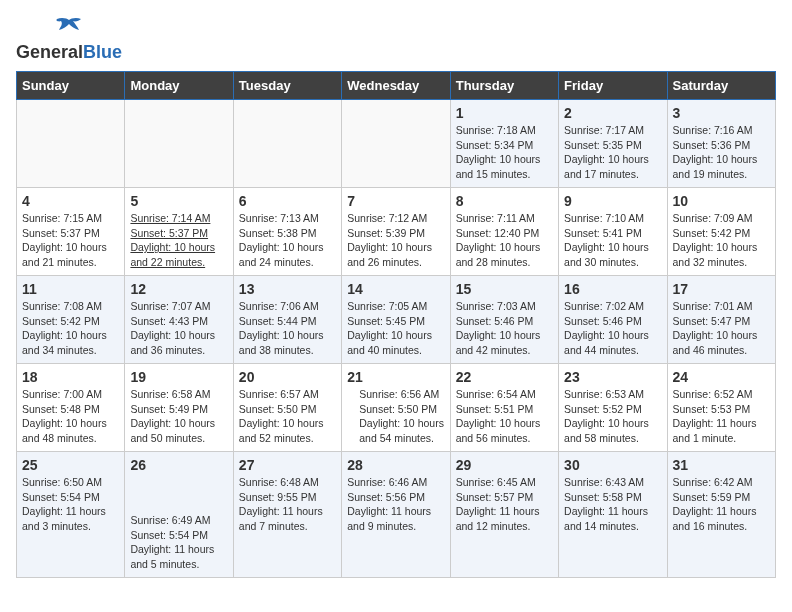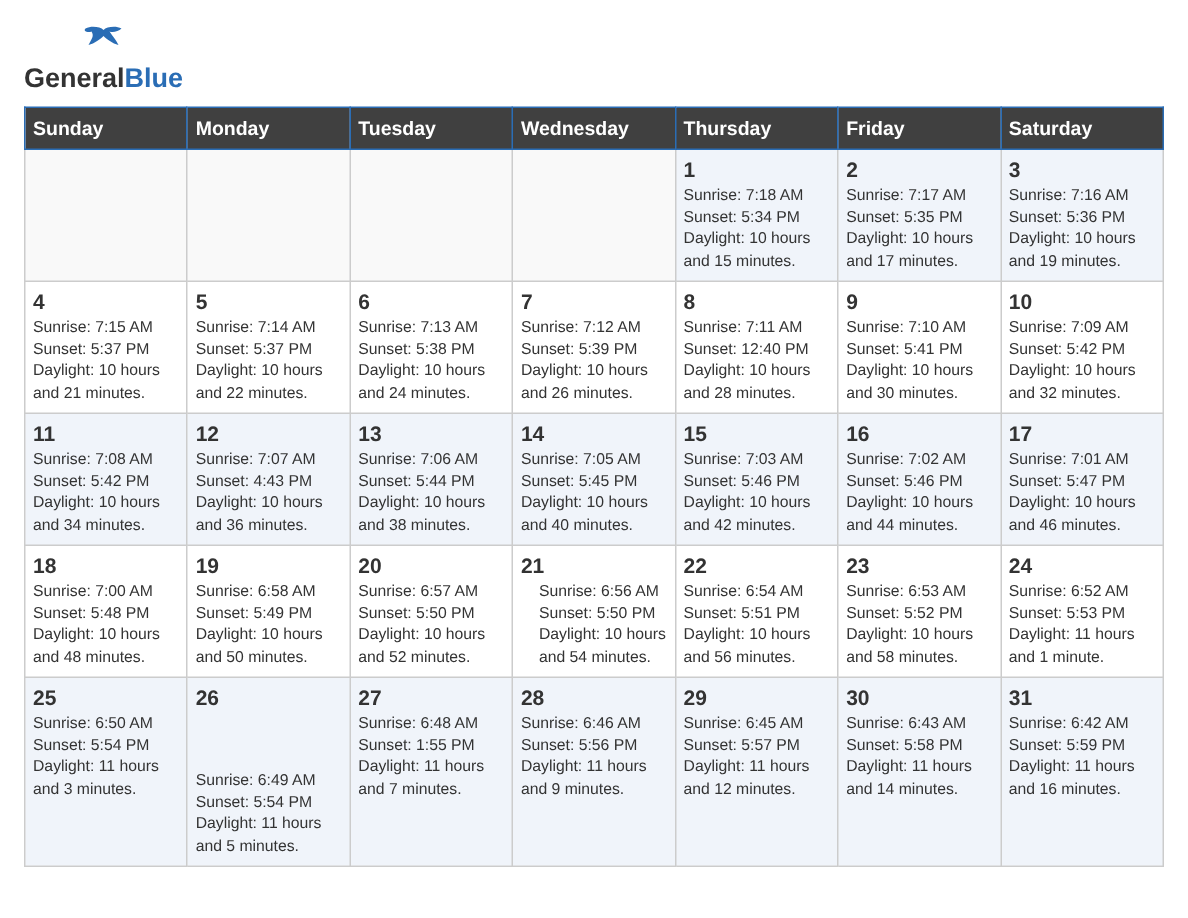--- a/index.html
+++ b/index.html
@@ -155,21 +155,21 @@
       <tr>
         <td>
           <span class="day-number">4</span>
           <div class="day-info" style="white-space: pre-line;">Sunrise: 7:15 AM
 Sunset: 5:37 PM
 Daylight: 10 hours
 and 21 minutes.</div>
         </td>
         <td>
           <span class="day-number">5</span>
-          <div class="day-info" style="white-space: pre-line;">Sunrise: 7:14 AM
+          <div class="day-info" style="white-space: pre-line; text-decoration: underline;">Sunrise: 7:14 AM
 Sunset: 5:37 PM
 Daylight: 10 hours
 and 22 minutes.</div>
         </td>
         <td>
           <span class="day-number">6</span>
           <div class="day-info" style="white-space: pre-line;">Sunrise: 7:13 AM
 Sunset: 5:38 PM
 Daylight: 10 hours
 and 24 minutes.</div>
@@ -316,21 +316,21 @@
         <td>
           <span class="day-number">26</span>
           <div class="day-info" style="white-space: pre-line; margin-top: 40px;">Sunrise: 6:49 AM
 Sunset: 5:54 PM
 Daylight: 11 hours
 and 5 minutes.</div>
         </td>
         <td>
           <span class="day-number">27</span>
           <div class="day-info" style="white-space: pre-line;">Sunrise: 6:48 AM
-Sunset: 1:55 PM
+Sunset: 9:55 PM
 Daylight: 11 hours
 and 7 minutes.</div>
         </td>
         <td>
           <span class="day-number">28</span>
           <div class="day-info" style="white-space: pre-line;">Sunrise: 6:46 AM
 Sunset: 5:56 PM
 Daylight: 11 hours
 and 9 minutes.</div>
         </td>

